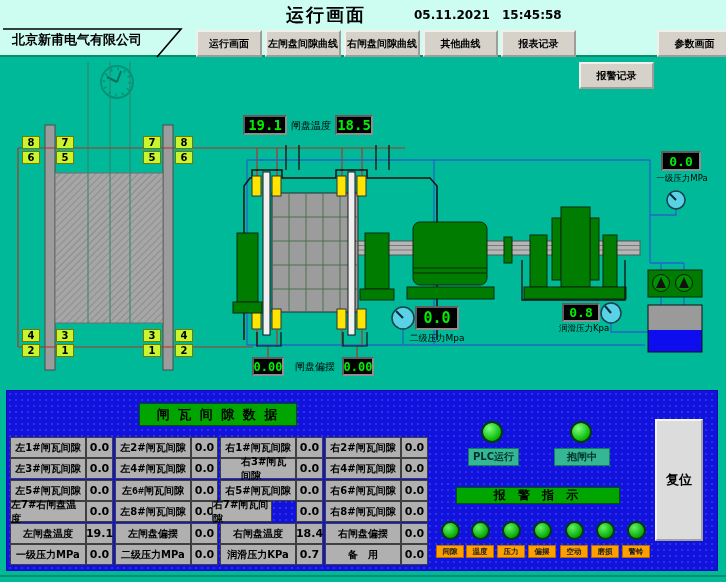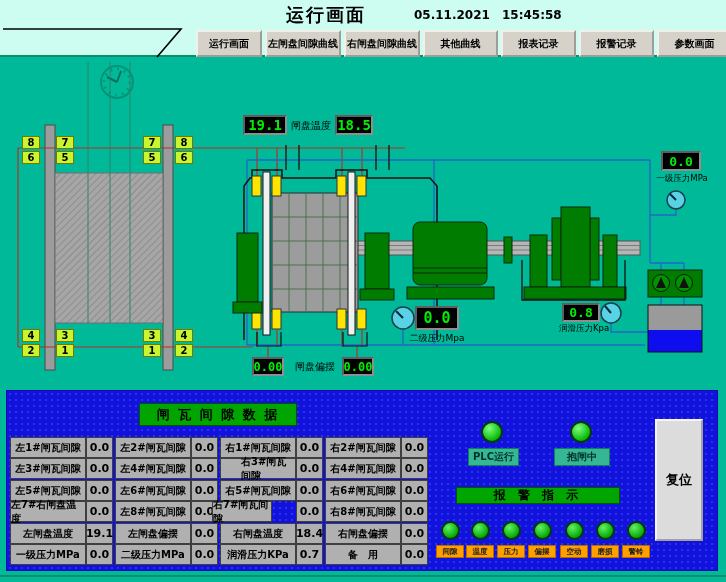--- a/index.html
+++ b/index.html
@@ -57,28 +57,29 @@
 
   <div class="abs hdr-bg"></div>
   <div class="abs sep-line"></div>
   <div class="abs hdr-title">运行画面</div>
   <div class="abs hdr-date">05.11.2021</div>
   <div class="abs hdr-time">15:45:58</div>
 
   <svg class="abs tab-svg" viewBox="0 0 210 32">
     <path d="M3,3 H181 L157,31" fill="none" stroke="#000" stroke-width="1.6"></path>
   </svg>
+  <div class="abs company">北京新甫电气有限公司</div>
 
   <div class="abs navbar" id="navButtons">
       <div class="nav-btn" style="width: 62px;">运行画面</div>
       <div class="nav-btn" style="width: 72px;">左闸盘间隙曲线</div>
       <div class="nav-btn" style="width: 72px;">右闸盘间隙曲线</div>
       <div class="nav-btn" style="width: 71px;">其他曲线</div>
       <div class="nav-btn" style="width: 71px;">报表记录</div>
-      <div class="nav-btn" style="width: 71px;">报警记录</div>
+      <div class="nav-btn" style="width: 71px; margin-top: 32px;">报警记录</div>
       <div class="nav-btn" style="width: 71px;">参数画面</div>
     </div>
 
 
   <svg class="abs" id="machine" viewBox="0 57 726 333">
     <defs>
       <pattern id="hatch" width="5" height="5" patternUnits="userSpaceOnUse" patternTransform="rotate(45)">
         <rect width="5" height="5" fill="#a6a6a6"></rect>
         <line x1="0" y1="0" x2="0" y2="5" stroke="#8d8d8d" stroke-width="2"></line>
       </pattern>
@@ -230,21 +231,21 @@
     <div class="tcell tlabel" style="left: 10px; top: 458px; width: 76px; height: 21px;">左3#闸瓦间隙</div>
     <div class="tcell tvalue" style="left: 86px; top: 458px; width: 27px; height: 21px;">0.0</div>
     <div class="tcell tlabel" style="left: 115px; top: 458px; width: 76px; height: 21px;">左4#闸瓦间隙</div>
     <div class="tcell tvalue" style="left: 191px; top: 458px; width: 27px; height: 21px;">0.0</div>
     <div class="tcell tlabel" style="left: 220px; top: 458px; width: 76px; height: 21px; padding-left: 20px;">右3#闸瓦间隙</div>
     <div class="tcell tvalue" style="left: 296px; top: 458px; width: 27px; height: 21px;">0.0</div>
     <div class="tcell tlabel" style="left: 325px; top: 458px; width: 76px; height: 21px;">右4#闸瓦间隙</div>
     <div class="tcell tvalue" style="left: 401px; top: 458px; width: 27px; height: 21px;">0.0</div>
     <div class="tcell tlabel" style="left: 10px; top: 480px; width: 76px; height: 21px;">左5#闸瓦间隙</div>
     <div class="tcell tvalue" style="left: 86px; top: 480px; width: 27px; height: 21px;">0.0</div>
-    <div class="tcell tlabel" style="left: 115px; top: 480px; width: 76px; height: 21px;">左6#闸瓦间隙</div>
+    <div class="tcell tlabel" style="left: 115px; top: 480px; width: 76px; height: 21px; font-family: Liberation Mono, monospace;">左6#闸瓦间隙</div>
     <div class="tcell tvalue" style="left: 191px; top: 480px; width: 27px; height: 21px;">0.0</div>
     <div class="tcell tlabel" style="left: 220px; top: 480px; width: 76px; height: 21px;">右5#闸瓦间隙</div>
     <div class="tcell tvalue" style="left: 296px; top: 480px; width: 27px; height: 21px;">0.0</div>
     <div class="tcell tlabel" style="left: 325px; top: 480px; width: 76px; height: 21px;">右6#闸瓦间隙</div>
     <div class="tcell tvalue" style="left: 401px; top: 480px; width: 27px; height: 21px;">0.0</div>
     <div class="tcell tlabel" style="left: 10px; top: 501px; width: 76px; height: 21px;">左7#右闸盘温度</div>
     <div class="tcell tvalue" style="left: 86px; top: 501px; width: 27px; height: 21px;">0.0</div>
     <div class="tcell tlabel" style="left: 115px; top: 501px; width: 76px; height: 21px;">左8#闸瓦间隙</div>
     <div class="tcell tvalue" style="left: 191px; top: 501px; width: 27px; height: 21px;">0.0</div>
     <div class="tcell tlabel" style="left: 204px; top: 501px; width: 60px; height: 21px; margin-left: 8px;">右7#闸瓦间隙</div>

